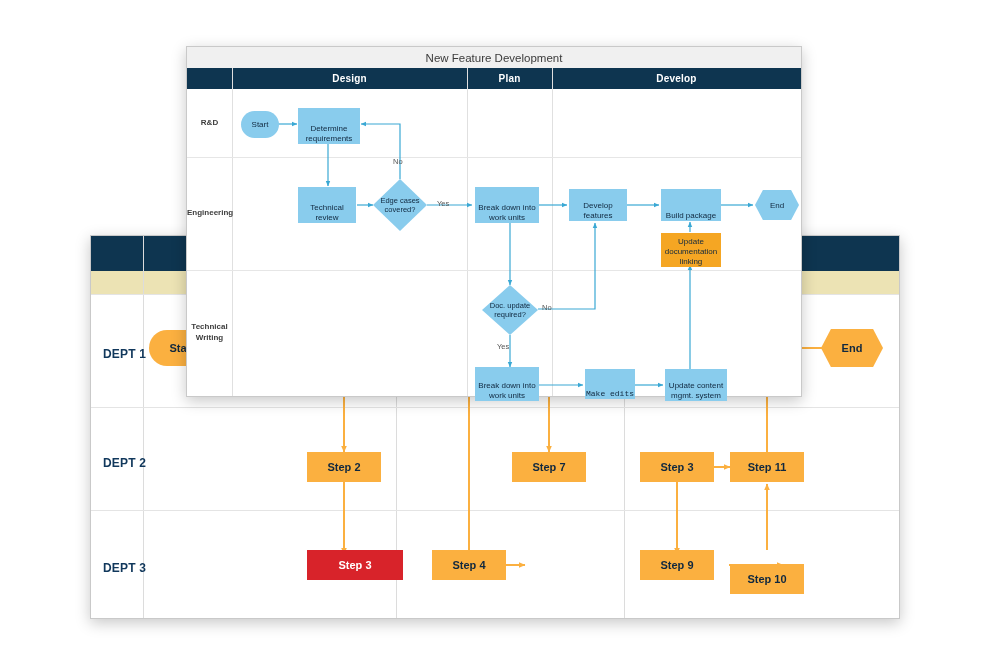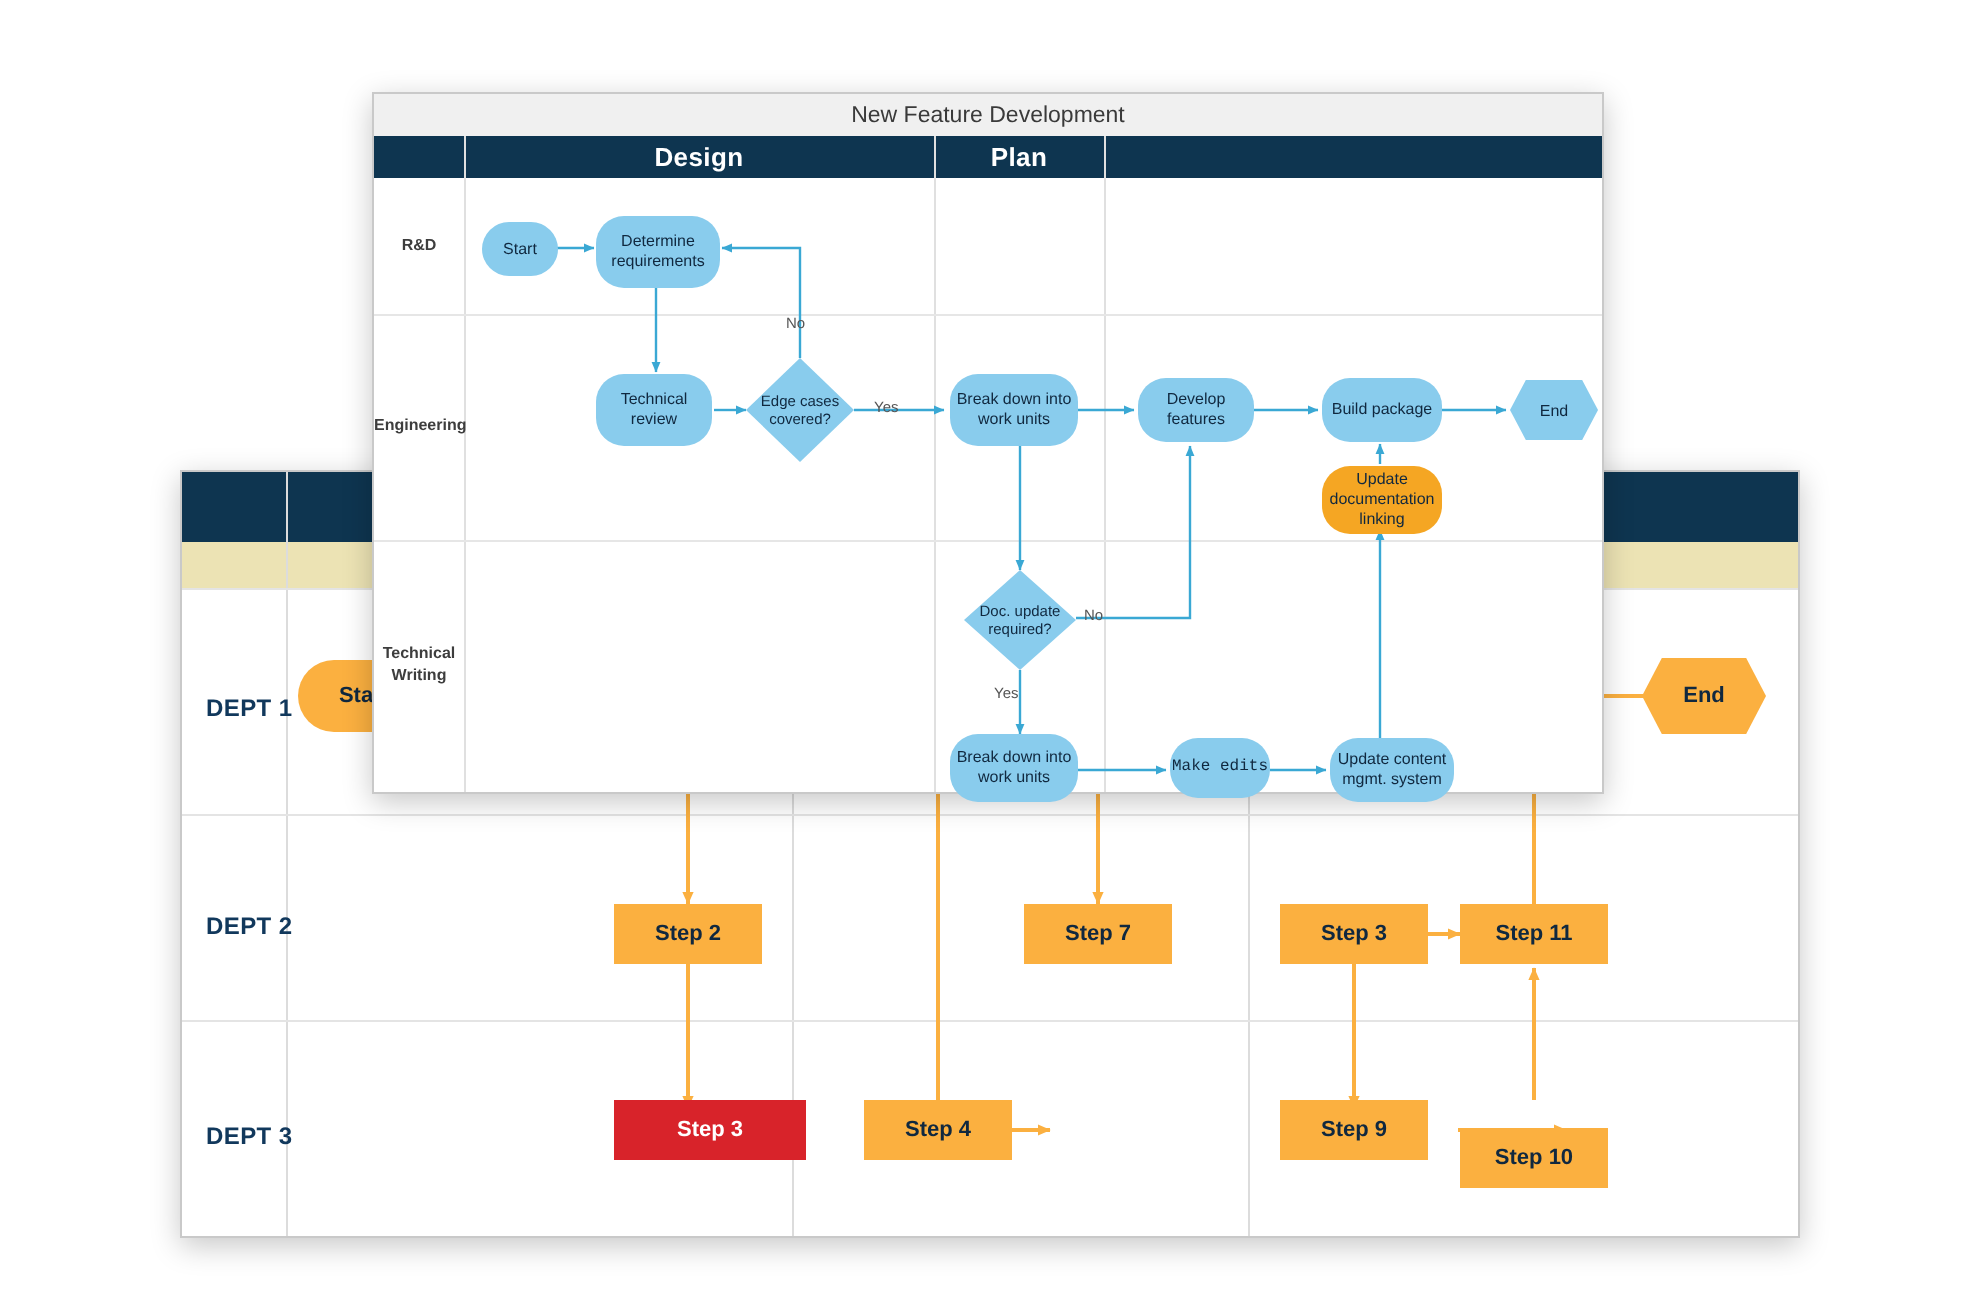--- a/index.html
+++ b/index.html
@@ -33,27 +33,27 @@
         clip-path:polygon(16% 0,84% 0,100% 50%,84% 100%,16% 100%,0 50%);}
   .opill{position:absolute;background:#fbb040;color:#10283f;font-size:11px;font-weight:bold;
          display:flex;align-items:center;justify-content:center;border-radius:999px;}
 
   
   #front-panel{left:186px;top:46px;width:614px;height:349px;}
   #front-titlebar{position:absolute;left:0;top:0;width:100%;height:21px;background:#f0f0f0;
      display:flex;align-items:center;justify-content:center;font-size:11.5px;color:#3a3a3a;}
   #front-colhead{position:absolute;left:0;top:21px;width:100%;height:21px;background:#0e3550;}
   .fcol-title{position:absolute;top:21px;height:21px;display:flex;align-items:center;
-     justify-content:center;color:#ffffff;font-size:13px;font-weight:bold;letter-spacing:.2px;}
+     justify-content:center;color:#ffffff;font-size:10px;font-weight:bold;letter-spacing:.2px;}
   .fvline{position:absolute;width:1px;background:#e0e0e0;}
   .fhline{position:absolute;height:1px;background:#e6e6e6;}
   .flane-label{position:absolute;font-size:8px;font-weight:bold;color:#3d3d3d;text-align:center;
      line-height:1.35;}
   .bbox{position:absolute;background:#89cced;color:#10283f;font-size:8px;
-        display:flex;align-items:center;justify-content:center;text-align:center;line-height:1.25;border-radius:14px;}
+        display:flex;align-items:flex-end;justify-content:center;text-align:center;line-height:1.25;}
   .bbox.amber{background:#f5a623;}
   .bpill{position:absolute;background:#89cced;color:#10283f;font-size:8px;
         display:flex;align-items:center;justify-content:center;border-radius:999px;}
   .bhex{position:absolute;background:#89cced;color:#10283f;font-size:8px;
         display:flex;align-items:center;justify-content:center;
         clip-path:polygon(18% 0,82% 0,100% 50%,82% 100%,18% 100%,0 50%);}
   .bdia{position:absolute;background:#89cced;color:#10283f;font-size:7.5px;
         display:flex;align-items:center;justify-content:center;text-align:center;line-height:1.25;
         clip-path:polygon(50% 0,100% 50%,50% 100%,0 50%);}
   .elabel{position:absolute;font-size:7.5px;color:#555;background:transparent;}
@@ -136,20 +136,21 @@
     <div class="ohex" style="left:730px;top:93px;width:62px;height:38px;">End</div>
   </div>
 
   <div class="panel" id="front-panel">
 
     <div id="front-titlebar">New Feature Development</div>
     <div id="front-colhead"></div>
 
     <div class="fcol-title" style="left:45px;width:235px;">Design</div>
     <div class="fcol-title" style="left:280px;width:85px;">Plan</div>
+    <div class="fcol-title" style="left:365px;width:249px;">Develop</div>
 
     <div class="fvline" style="left:45px;top:21px;bottom:0;"></div>
     <div class="fvline" style="left:280px;top:21px;bottom:0;"></div>
     <div class="fvline" style="left:365px;top:21px;bottom:0;"></div>
 
     <div class="fhline" style="left:0;right:0;top:110px;"></div>
     <div class="fhline" style="left:0;right:0;top:223px;"></div>
 
     <div class="flane-label" style="left:0;top:71px;width:45px;">R&amp;D</div>
     <div class="flane-label" style="left:0;top:161px;width:45px;">Engineering</div>

